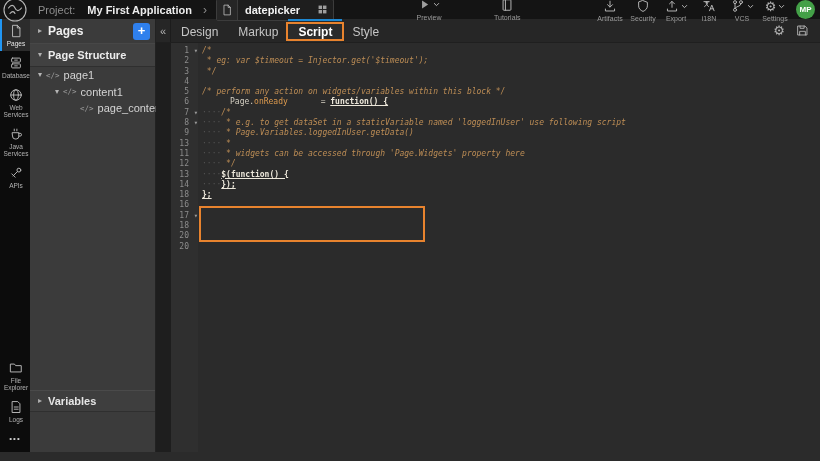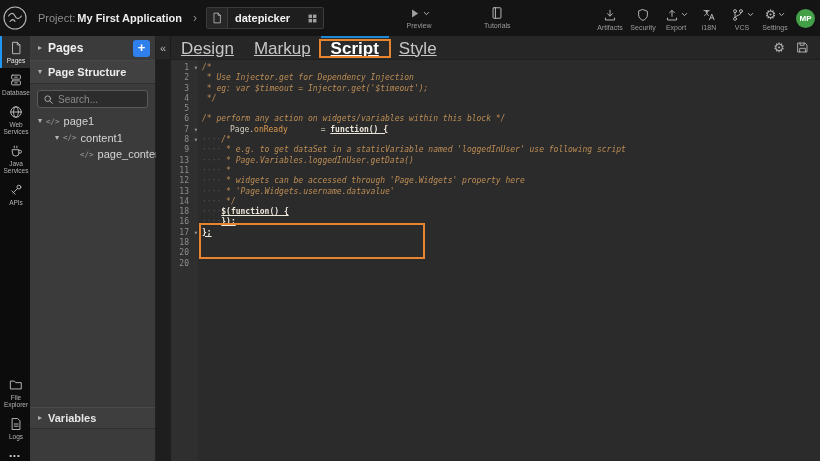--- a/index.html
+++ b/index.html
@@ -1,24 +1,24 @@
 <!DOCTYPE html>
 <html><head>
 <meta charset="utf-8">
 <style>
   * { margin:0; padding:0; box-sizing:border-box; }
   html,body { width:820px; height:461px; overflow:hidden; background:#2b2b2b;
     font-family:"Liberation Sans", sans-serif; }
 
   
-  .topbar { height:36px; background:#141414; display:flex; align-items:center; position:relative; }
+  .topbar { height:19px; background:#141414; display:flex; align-items:center; position:relative; }
   .logo { width:24px; height:24px; margin:2px 4px 2px 3px; flex:0 0 auto; cursor:pointer; }
   .project { font-size:11px; margin-left:7px; white-space:nowrap; display:flex; align-items:center; }
   .project .plabel { color:#8d8d8d; }
-  .project .pname { color:#ededed; font-weight:bold; margin-left:2px; }
+  .project .pname { color:#ededed; font-weight:bold; margin-left:12px; }
   .crumb { color:#8a8a8a; margin:0 9px 0 11px; font-size:12px; }
   .file-tab { display:flex; align-items:center; height:22px; background:#1e1e1e;
     border:1px solid #3c3c3c; border-radius:2px; width:118px; }
   .file-tab .ficon { width:21px; height:100%; display:flex; align-items:center; justify-content:center;
     border-right:1px solid #3c3c3c; background:#262626; }
   .file-tab .fname { flex:1; color:#f2f2f2; font-weight:bold; font-size:11px; padding-left:7px; }
   .file-tab .fgrid { width:22px; display:flex; align-items:center; justify-content:center; }
   .tool { display:flex; flex-direction:column; align-items:center; color:#9c9c9c;
     font-size:7px; line-height:8px; text-align:center; cursor:pointer; position:relative; min-width:26px; }
   .tool .ticonrow { display:flex; align-items:center; gap:2px; height:14px; }
@@ -71,22 +71,22 @@
   .icon { display:inline-flex; align-items:center; justify-content:center; }
   .icon svg { display:block; }
   .icon svg * { stroke:#b8b8b8; fill:none; stroke-width:1.1; stroke-linecap:round; stroke-linejoin:round; }
   .icon svg .fill { fill:#9f9f9f; stroke:none; }
 
   
   .editor { flex:1; display:flex; flex-direction:column; background:#2b2b2b; min-width:0; }
   .tabbar { height:24px; background:#262626; display:flex; align-items:stretch; border-bottom:1px solid #1f1f1f; }
   .collapse-btn { width:15px; display:flex; align-items:center; justify-content:center;
     color:#b5b5b5; font-size:11px; border-right:1px solid #1c1c1c; cursor:pointer; }
-  .tab { padding:0 10px; display:flex; align-items:center; color:#c6c6c6; font-size:17px;
-    position:relative; cursor:pointer; border-top:2px solid transparent;text-decoration:underline; }
+  .tab { padding:0 10px; display:flex; align-items:center; color:#c6c6c6; font-size:12px;
+    position:relative; cursor:pointer; border-top:2px solid transparent; }
   .tab.active { color:#ffffff; font-weight:bold; background:#2b2b2b; border-top-color:#1e88d2; }
   .tab.annotated::after { content:""; position:absolute; left:-2px; right:-2px; top:1px; bottom:1px;
     border:2px solid #e8832e; pointer-events:none; }
   .tabbar-right { margin-left:auto; display:flex; align-items:center; gap:11px; padding-right:11px; }
   .gear-glyph { color:#b0b0b0; font-size:13px; cursor:pointer; line-height:1; }
 
   .code-area { flex:1; display:flex; overflow:hidden; }
   .spacer-col { width:15px; background:#1e1e1e; }
   .gutter { width:27px; background:#2f2f2f; padding-top:3px;
     font-family:"DejaVu Sans Mono", monospace; font-size:8px; color:#8d8d8d; }
@@ -330,31 +330,20 @@
 
   <div class="panel">
     <div class="panel-head">
       <span class="icon glyph" style="font-size: 8px; color: rgb(176, 176, 176);">▸</span>
       <span class="title">Pages</span>
       <span class="add-btn">+</span>
     </div>
     <div class="struct-head">
       <span class="icon glyph" style="font-size: 8px; color: rgb(176, 176, 176);">▾</span>
       <span class="title">Page Structure</span>
-    </div>
-    <div class="search-row">
-      <div class="search-box">
-        <span class="icon">
-            <svg viewBox="0 0 14 14" width="11" height="11">
-              <circle cx="6" cy="6" r="3.6"></circle>
-              <path d="M8.7 8.7 12 12"></path>
-            </svg>
-          </span>
-        <input type="text" placeholder="Search..." style="">
-      </div>
     </div>
     <div class="tree" id="tree">
         <div class="tree-row" style="padding-left: 4px;">
           <span class="tree-caret glyph">▾</span>
           <span class="code-tag">&lt;/&gt;</span>
           <span>page1</span>
         </div>
         <div class="tree-row" style="padding-left: 21px;">
           <span class="tree-caret glyph">▾</span>
           <span class="code-tag">&lt;/&gt;</span>
@@ -413,32 +402,30 @@
           <div class="gl">18</div>
           <div class="gl">16</div>
           <div class="gl">17<span class="fold">▾</span></div>
           <div class="gl">18</div>
           <div class="gl">20</div>
           <div class="gl">20</div>
         </div>
       <div class="code" id="code">
 
       <div class="cl"><span class="s-com">/*</span></div>
-          <div class="cl"><span class="s-com"> * Use Injector.get for Dependency Injection</span></div>
           <div class="cl"><span class="s-com"> * eg: var $timeout = Injector.get('$timeout');</span></div>
           <div class="cl"><span class="s-com"> */</span></div>
           <div class="cl"></div>
           <div class="cl"><span class="s-com">/* perform any action on widgets/variables within this block */</span></div>
           <div class="cl"><span class="s-pl">Page.</span><span class="s-or">onReady</span><span class="s-pl"> = </span><span class="s-bd">function() {</span></div>
           <div class="cl"><span class="s-ws">····</span><span class="s-com">/*</span></div>
           <div class="cl"><span class="s-ws">····</span><span class="s-com"> * e.g. to get dataSet in a staticVariable named 'loggedInUser' use following script</span></div>
           <div class="cl"><span class="s-ws">····</span><span class="s-com"> * Page.Variables.loggedInUser.getData()</span></div>
           <div class="cl"><span class="s-ws">····</span><span class="s-com"> *</span></div>
           <div class="cl"><span class="s-ws">····</span><span class="s-com"> * widgets can be accessed through 'Page.Widgets' property here</span></div>
-          <div class="cl"><span class="s-ws">····</span><span class="s-com"> * 'Page.Widgets.username.datavalue'</span></div>
           <div class="cl"><span class="s-ws">····</span><span class="s-com"> */</span></div>
           <div class="cl"><span class="s-ws">····</span><span class="s-bd">$(function() {</span></div>
           <div class="cl"><span class="s-ws">····</span><span class="s-bd">});</span></div>
           <div class="cl"><span class="s-bd">};</span></div>
           <div class="anno-code"></div>
         </div>
     </div>
   </div>
 
 </div>

